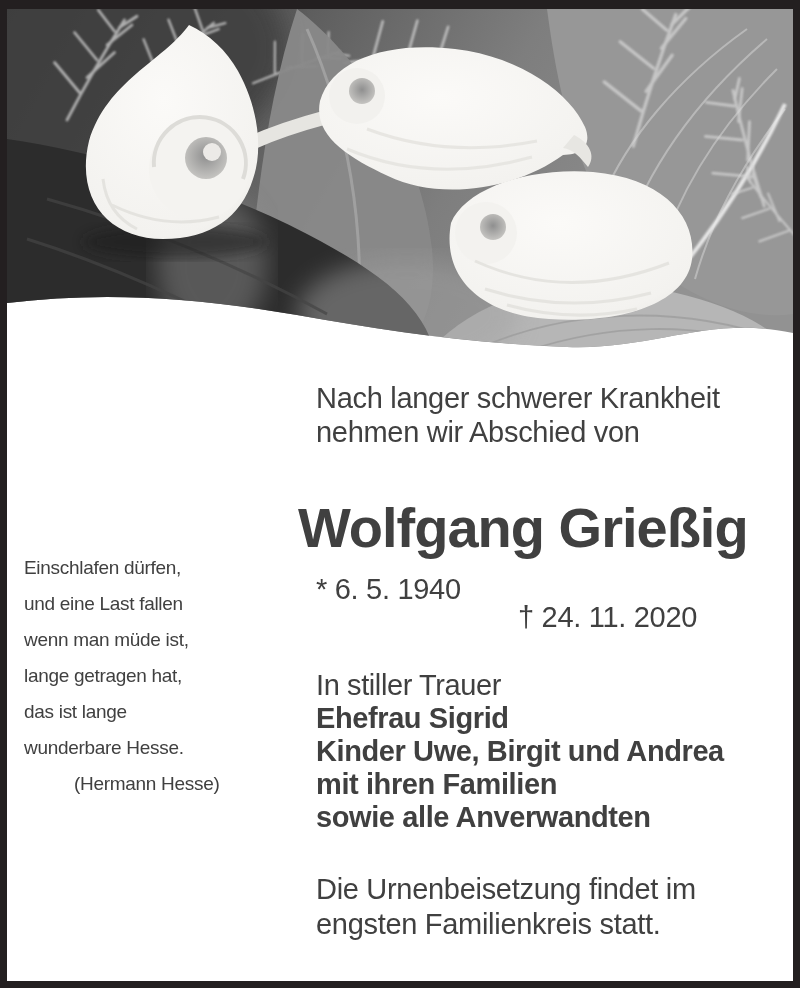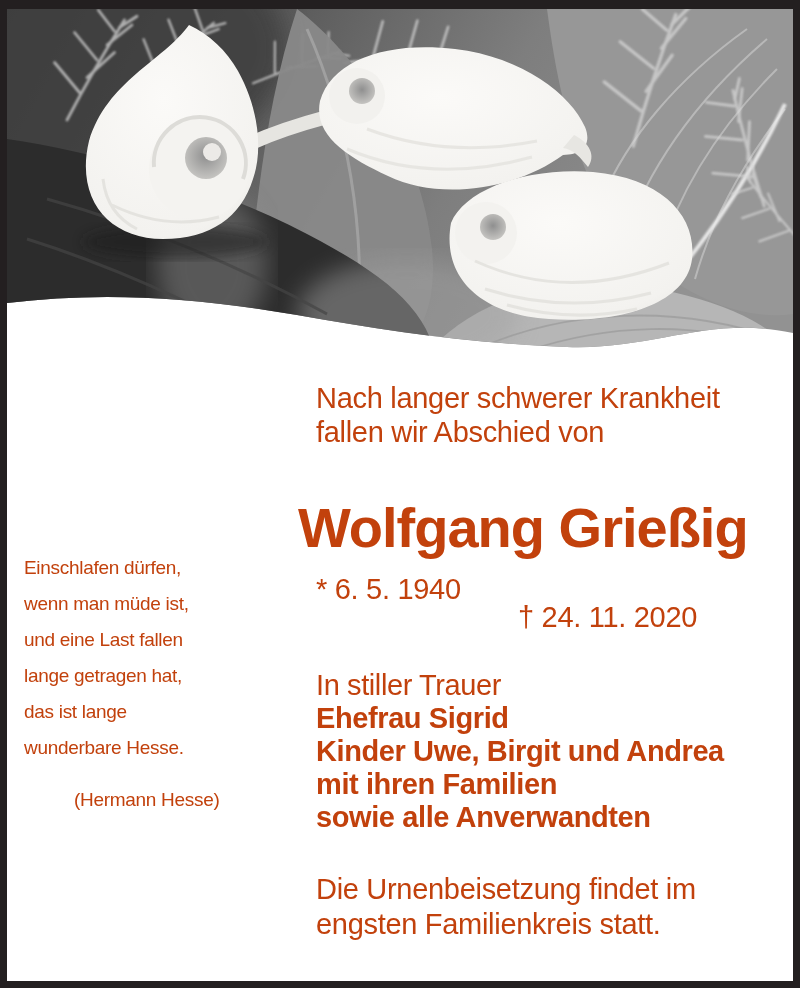--- a/index.html
+++ b/index.html
@@ -6,21 +6,21 @@
   body {
     width:800px; height:988px;
     background:#e9e9e9;
     font-family:"Liberation Sans", sans-serif;
   }
   .page {
     position:relative;
     width:800px; height:988px;
     background:#ffffff;
     overflow:hidden;
-    color:#c2410c;
+    color:#404040;
   }
   
   .frame {
     position:absolute; inset:0;
     border-style:solid;
     border-color:#231f20;
     border-width:9px 7px 7px 7px;
     pointer-events:none;
     z-index:20;
   }
@@ -45,21 +45,21 @@
   }
   .dates { top:573px; font-size:29px; letter-spacing:-0.3px; }
   .dates .birth { position:absolute; left:316px; top:573px; }
   .dates .death { position:absolute; left:518px; top:601px; }
 
   .poem {
     left:24px; top:550px;
     font-size:19px; line-height:36px;
     letter-spacing:-0.3px;
   }
-  .poem .author { padding-left:50px;margin-top:16px; }
+  .poem .author { padding-left:50px; }
 
   .mourning {
     left:316px; top:669px;
     font-size:29px; line-height:33px;
     letter-spacing:-0.4px;
   }
   .mourning .bold { font-weight:bold; }
 
   .funeral {
     left:316px; top:872px;
@@ -174,34 +174,34 @@
           <circle cx="199" cy="149" r="21" fill="url(#gCurl)"></circle>
           <circle cx="205" cy="143" r="9" fill="#eceae7"></circle>
           <path d="M105,196 Q158,222 212,208 M96,170 Q100,205 130,220" stroke="#e2e1dd" stroke-width="3" fill="none" opacity="0.9"></path>
         </g>
       </g>
     </svg>
   </div>
 
   <div class="txt intro">
     <div>Nach langer schwerer Krankheit</div>
-    <div>fallen wir Abschied von</div>
+    <div>nehmen wir Abschied von</div>
   </div>
 
   <div class="txt name">Wolfgang Grießig</div>
 
   <div class="dates">
     <span class="txt birth">* 6. 5. 1940</span>
     <span class="txt death">† 24. 11. 2020</span>
   </div>
 
   <div class="txt poem">
     <div>Einschlafen dürfen,</div>
+    <div>und eine Last fallen</div>
     <div>wenn man müde ist,</div>
-    <div>und eine Last fallen</div>
     <div>lange getragen hat,</div>
     <div>das ist lange</div>
     <div>wunderbare Hesse.</div>
     <div class="author">(Hermann Hesse)</div>
   </div>
 
   <div class="txt mourning">
     <div>In stiller Trauer</div>
     <div class="bold">Ehefrau Sigrid</div>
     <div class="bold">Kinder Uwe, Birgit und Andrea</div>

